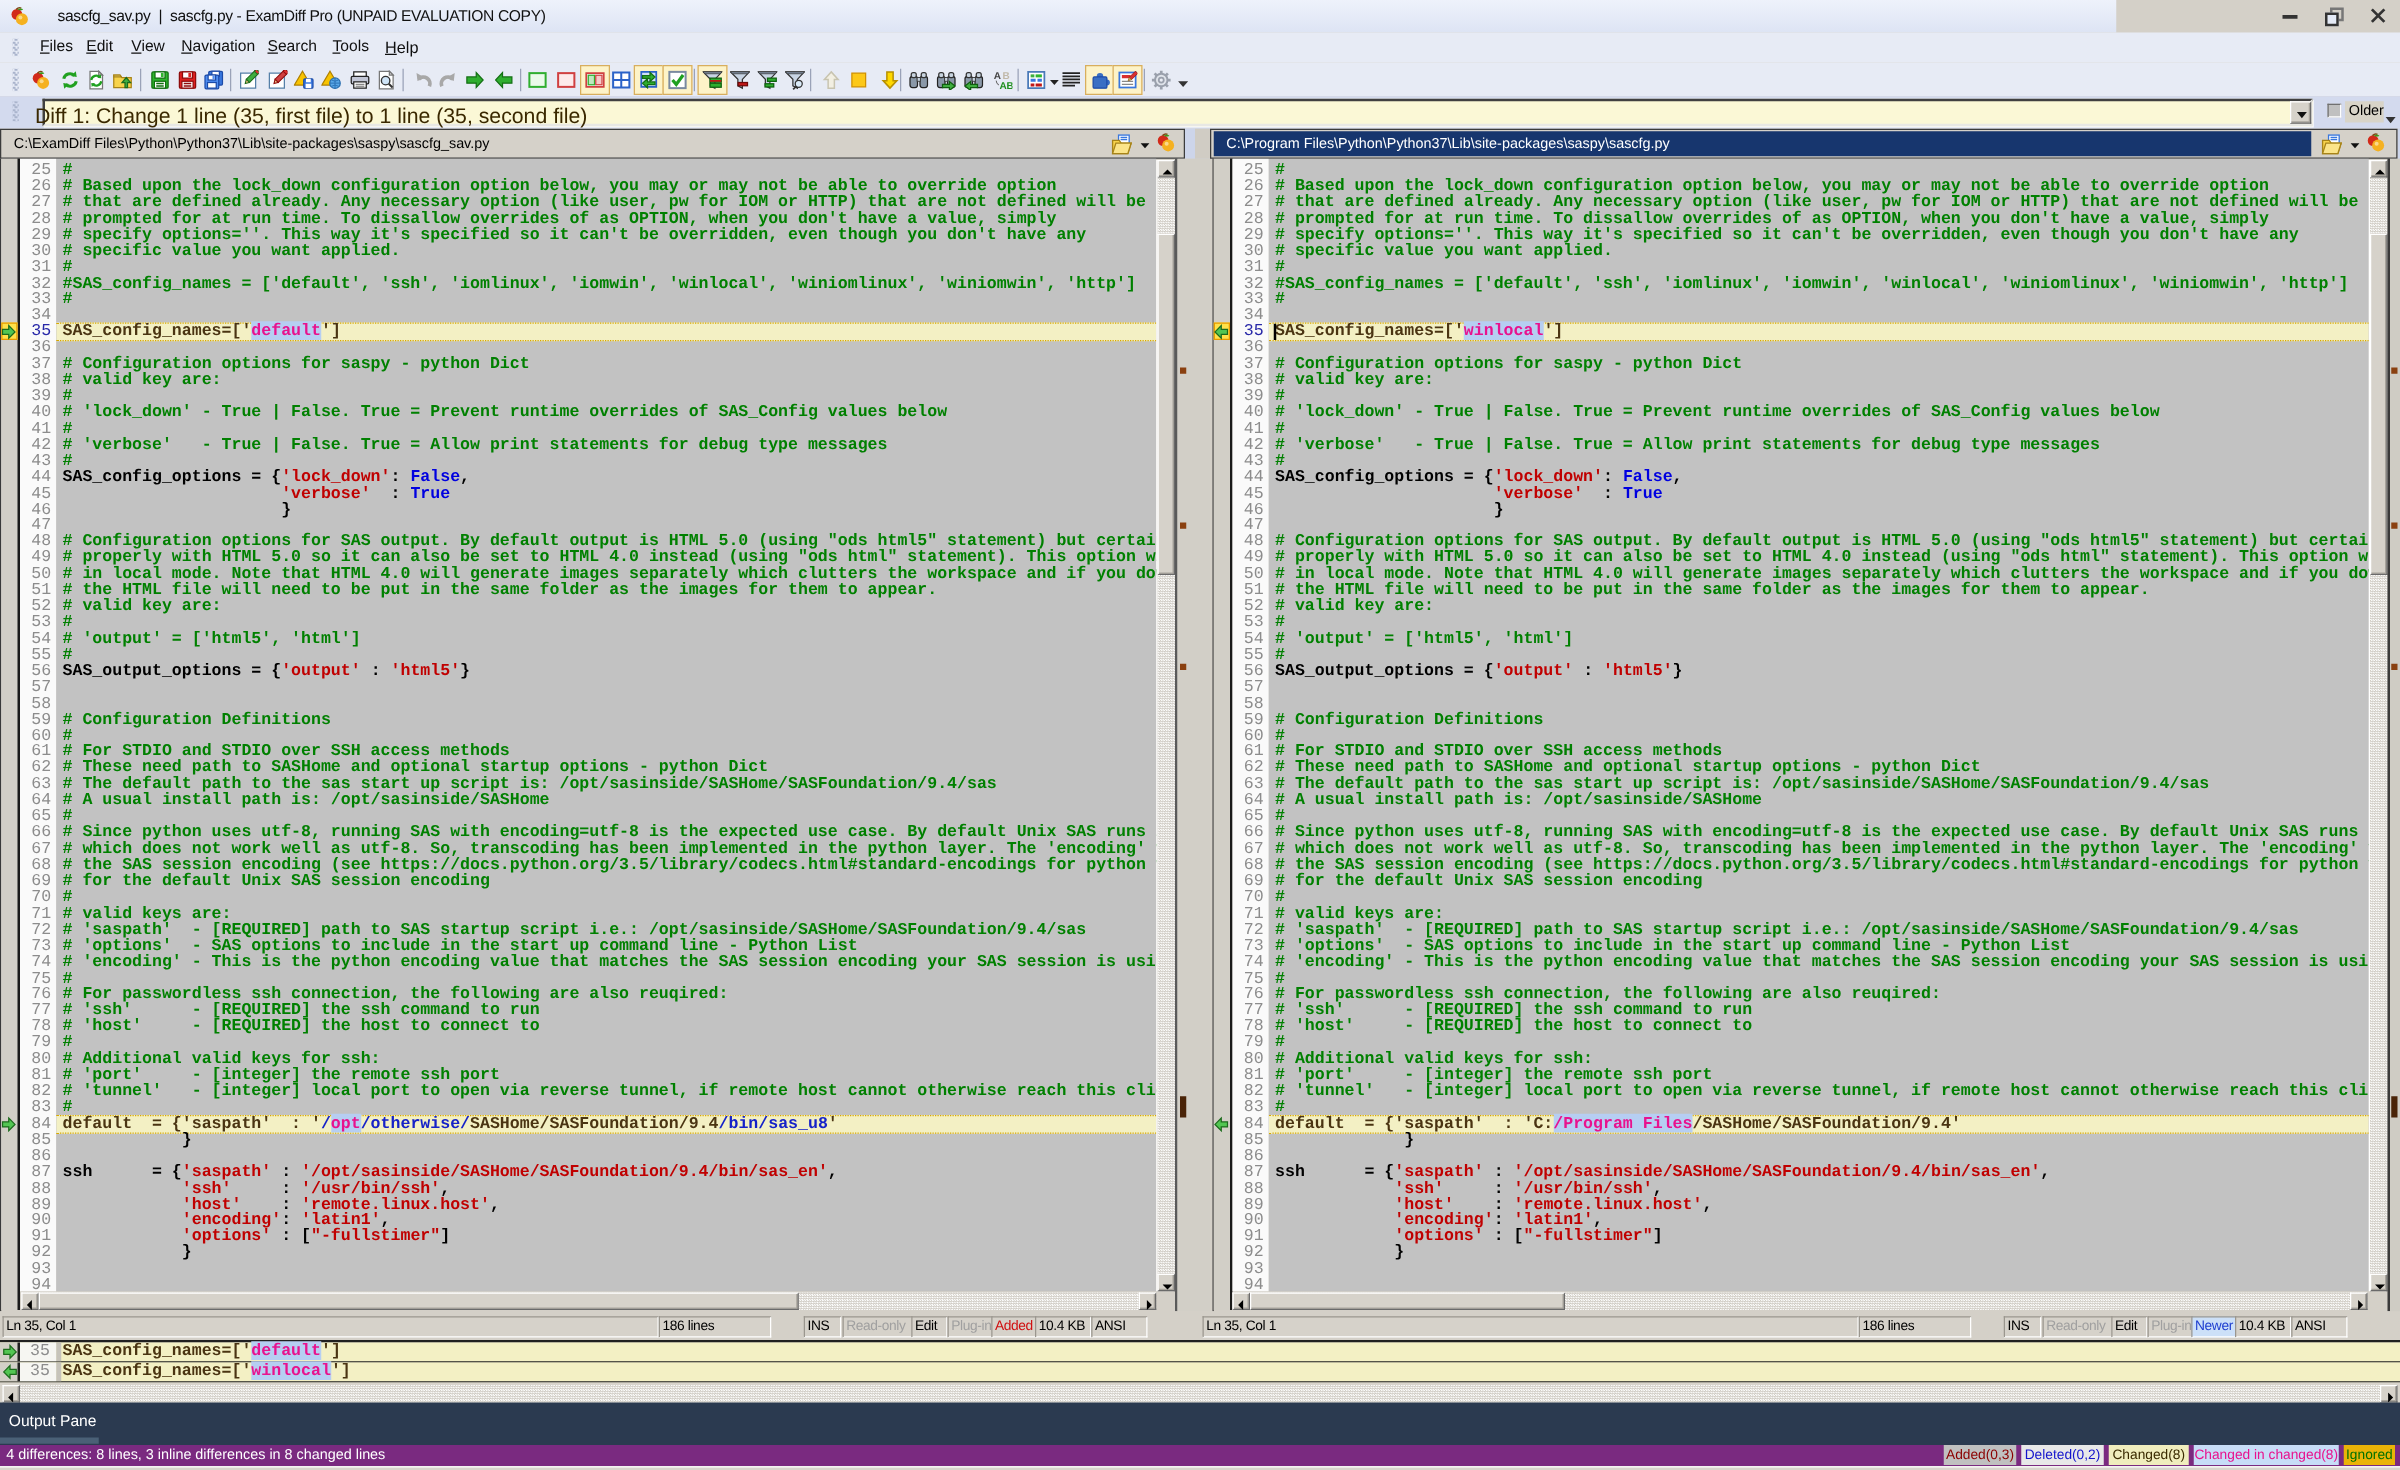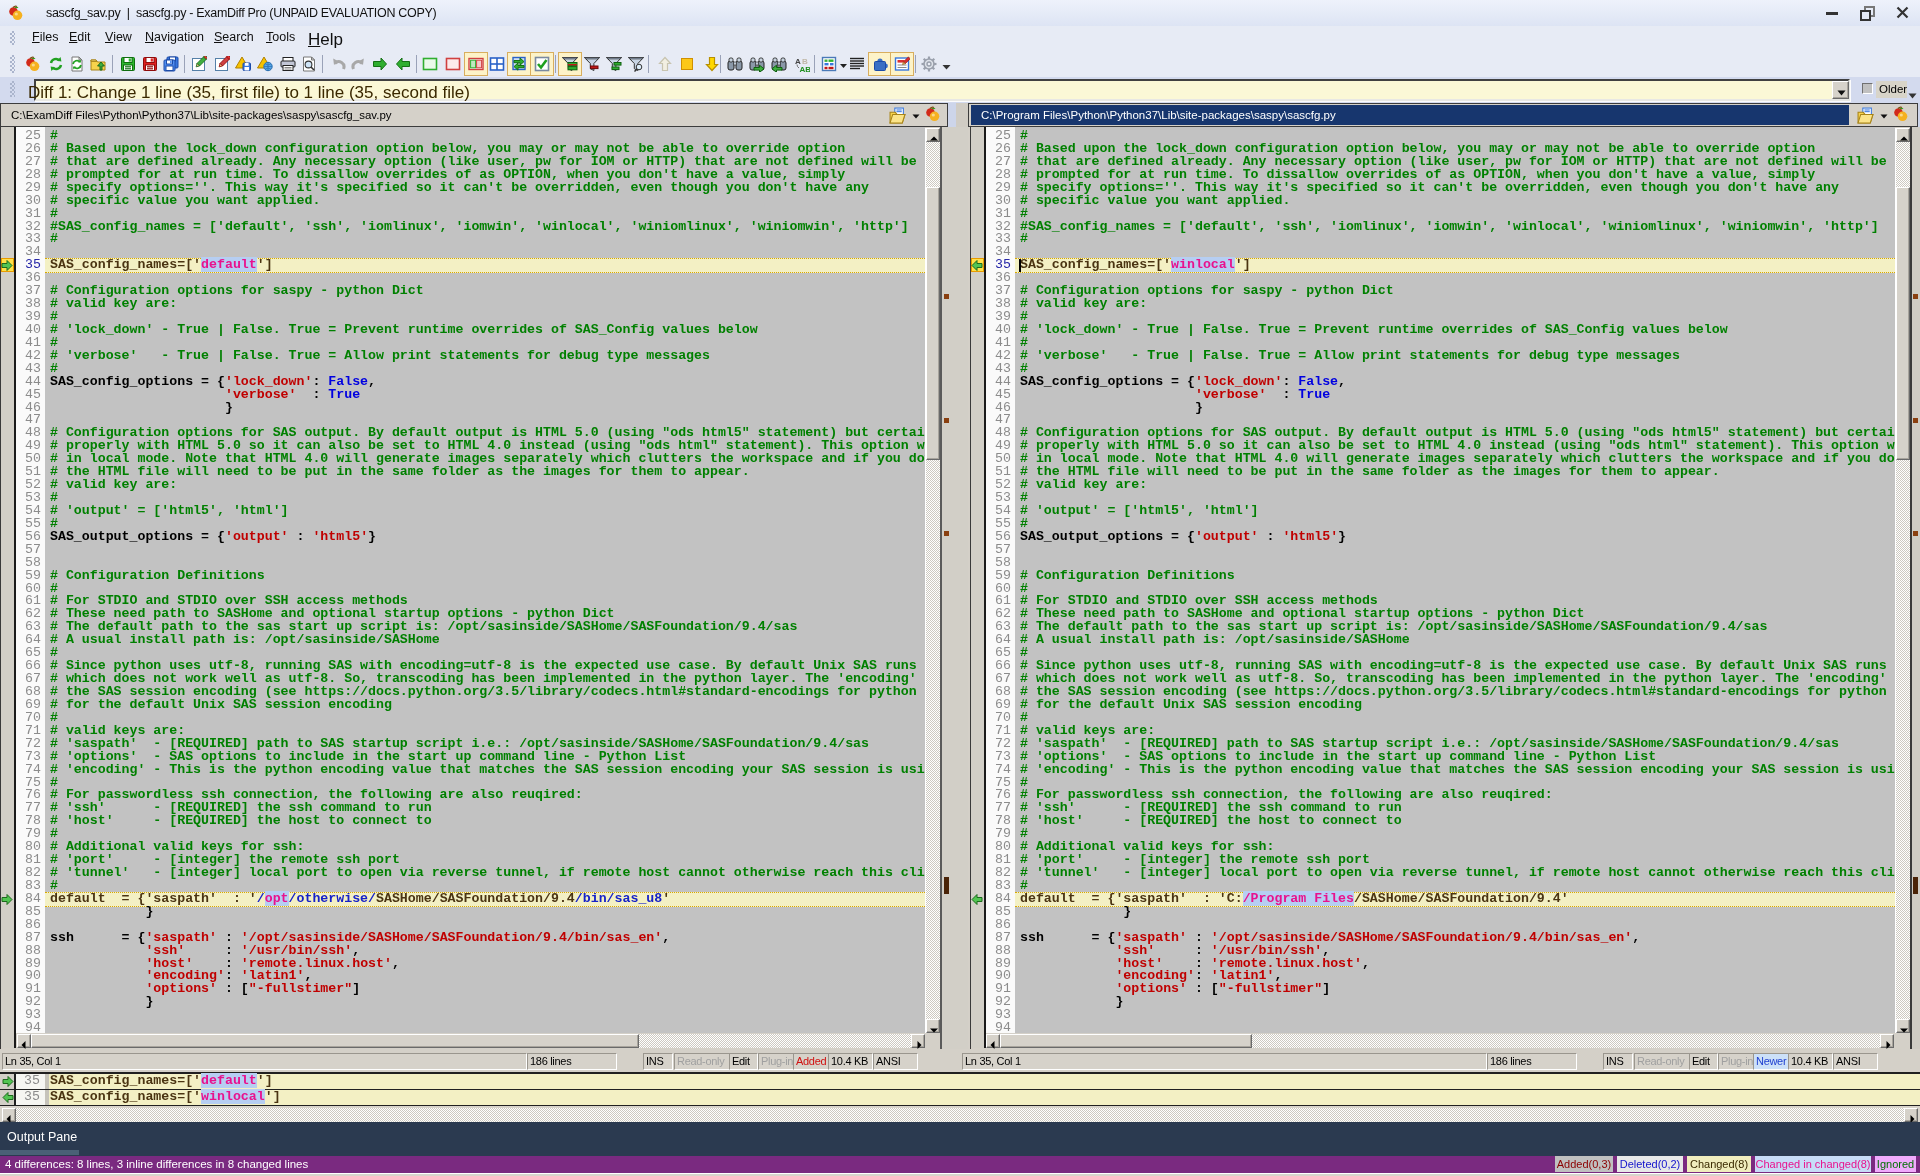--- a/index.html
+++ b/index.html
@@ -12,21 +12,21 @@
 .num.cur{color:#2828a8}
 .codebg{background:#c2c2c2}
 .band{position:absolute;left:0;width:100%;height:15px;background:#f3f0c4;border-top:1px dotted #d9a800;border-bottom:1px dotted #d9a800;box-sizing:border-box;z-index:1}
 .sbtn{position:absolute;background:#d6d2ca;border:1px solid;border-color:#ffffff #6a6a6a #6a6a6a #ffffff;box-shadow:inset -1px -1px 0 #a8a49c;box-sizing:border-box}
 .sthumb{position:absolute;background:#d6d2ca;border:1px solid;border-color:#ffffff #6a6a6a #6a6a6a #ffffff;box-shadow:inset -1px -1px 0 #a8a49c;box-sizing:border-box}
 .sf{position:absolute;top:1053px;height:15px;border:1px solid;border-color:#9a968e #ffffff #ffffff #9a968e;background:#d6d2ca;font-size:11px;letter-spacing:-0.3px;line-height:15px;padding-left:2px;color:#000;white-space:nowrap;overflow:hidden}
 .sf.dim{color:#a0a0a0} .sf.old{color:#d01010} .sf.new{color:#2040d0;background:#cce0f8}
 .badge{position:absolute;top:1156px;height:16px;font-size:11px;line-height:16px;white-space:nowrap}
 
 </style></head><body>
-<div style="position:absolute;left:0;top:0;width:1920px;height:26px;background:linear-gradient(#eef2fb,#dde4f4)">
+<div style="position:absolute;left:0;top:0;width:1693px;height:26px;background:linear-gradient(#eef2fb,#dde4f4)">
     <div style="position:absolute;left:8px;top:5px;width:16px;height:16px"><svg width="16" height="16" viewBox="0 0 16 16">
         <circle cx="5.5" cy="6.5" r="4.3" fill="#d22a1a"></circle>
         <path d="M5 2.5 q2-2 4-1" stroke="#7a4a12" stroke-width="1.2" fill="none"></path>
         <path d="M6 2.5 q3-1.5 4.5 0 q-2 1.5-4.5 0" fill="#3a9a1a"></path>
         <circle cx="9.5" cy="10.3" r="4.8" fill="#f5b120"></circle>
         <circle cx="8.3" cy="9" r="1.6" fill="#fbd98a"></circle>
       </svg></div>
     <div style="position:absolute;left:46px;top:6px;font-size:12.5px;letter-spacing:-0.3px;color:#111">sascfg_sav.py&nbsp; | &nbsp;sascfg.py - ExamDiff Pro (UNPAID EVALUATION COPY)</div>
     <div style="position:absolute;left:1826px;top:12px;width:12px;height:3px;background:#333"></div>
     <div style="position:absolute;left:1864px;top:6px;width:7px;height:7px;border:2px solid #777"></div>
@@ -36,21 +36,21 @@
     </svg>
   </div>
 <div style="position:absolute;left:0;top:26px;width:1920px;height:24px;background:#e7ebf5"></div>
 <div style="position:absolute;left:10px;top:31px;width:5px;height:14px;background:repeating-conic-gradient(#aab4cc 0 25%,transparent 0 50%);background-size:4px 4px"></div>
 <div style="position:absolute;left:32px;top:30px;font-size:12.5px;color:#101010"><u>F</u>iles</div>
 <div style="position:absolute;left:69px;top:30px;font-size:12.5px;color:#101010"><u>E</u>dit</div>
 <div style="position:absolute;left:105px;top:30px;font-size:12.5px;color:#101010"><u>V</u>iew</div>
 <div style="position:absolute;left:145px;top:30px;font-size:12.5px;color:#101010"><u>N</u>avigation</div>
 <div style="position:absolute;left:214px;top:30px;font-size:12.5px;color:#101010"><u>S</u>earch</div>
 <div style="position:absolute;left:266px;top:30px;font-size:12.5px;color:#101010"><u>T</u>ools</div>
-<div style="position:absolute;left:308px;top:30px;font-size:17px;color:#101010"><u>H</u>elp</div>
+<div style="position:absolute;left:308px;top:30px;font-size:13px;color:#101010"><u>H</u>elp</div>
 <div style="position:absolute;left:0;top:50px;width:1920px;height:27px;background:#e7ebf5"></div>
 <div style="position:absolute;left:10px;top:55px;width:5px;height:18px;background:repeating-conic-gradient(#aab4cc 0 25%,transparent 0 50%);background-size:4px 4px"></div>
 <div style="position:absolute;left:25px;top:56px;width:16px;height:16px"><svg width="16" height="16" viewBox="0 0 16 16">
       <circle cx="5.5" cy="6.5" r="4.3" fill="#d22a1a"></circle>
       <path d="M5 2.5 q2-2 4-1" stroke="#7a4a12" stroke-width="1.2" fill="none"></path>
       <path d="M6 2.5 q3-1.5 4.5 0 q-2 1.5-4.5 0" fill="#3a9a1a"></path>
       <circle cx="9.5" cy="10.3" r="4.8" fill="#f5b120"></circle>
       <circle cx="8.3" cy="9" r="1.6" fill="#fbd98a"></circle>
     </svg></div>
 <div style="position:absolute;left:48px;top:56px;width:16px;height:16px"><svg width="16" height="16" viewBox="0 0 16 16">
@@ -772,13 +772,13 @@
     <div style="position:absolute;left:7px;top:8px;font-size:12.5px;color:#fff">Output Pane</div>
     <div style="position:absolute;left:0;top:28px;width:79px;height:4.5px;background:#4a6076"></div>
   </div>
 <div style="position:absolute;left:0;top:1156px;width:1920px;height:17px;background:#7a2a80">
     <div style="position:absolute;left:5px;top:2px;font-size:11.5px;color:#fff">4 differences: 8 lines, 3 inline differences in 8 changed lines</div>
   </div>
 <div class="badge" style="left:1555px;width:58px;background:#c0c0c0;color:#8b0000;text-align:center;box-sizing:border-box;padding:0">Added(0,3)</div>
 <div class="badge" style="left:1617px;width:66px;background:#e8e8e8;color:#1414cc;text-align:center;box-sizing:border-box;padding:0">Deleted(0,2)</div>
 <div class="badge" style="left:1687px;width:64px;background:#f0edbd;color:#3a2a00;text-align:center;box-sizing:border-box;padding:0">Changed(8)</div>
 <div class="badge" style="left:1755px;width:116px;background:#c7dcf7;color:#e8128e;text-align:center;box-sizing:border-box;padding:0">Changed in changed(8)</div>
-<div class="badge" style="left:1875px;width:41px;background:#f0abfc;color:#007000;text-align:center;box-sizing:border-box;padding:0">Ignored</div>
+<div class="badge" style="left:1875px;width:41px;background:#eab308;color:#007000;text-align:center;box-sizing:border-box;padding:0">Ignored</div>
 <div style="position:absolute;left:0;top:1173px;width:1920px;height:3px;background:#d8d4cc;border-top:1px solid #fff;box-sizing:border-box"></div>
 </body></html>

